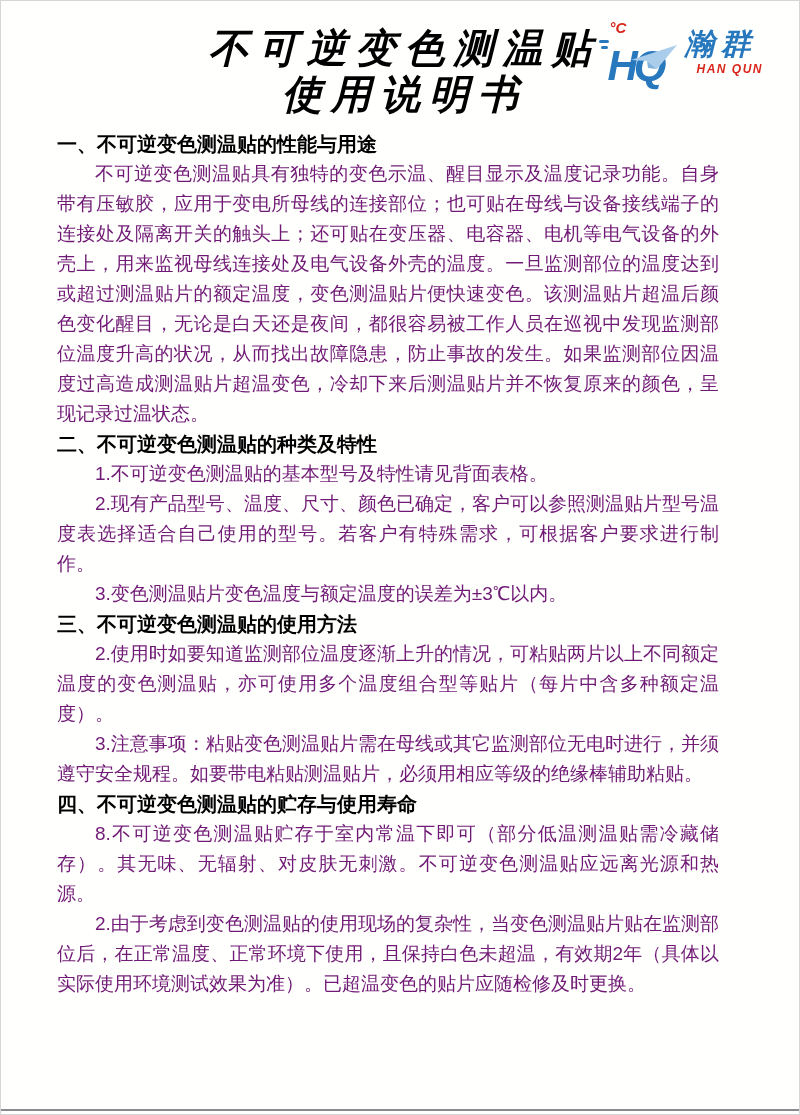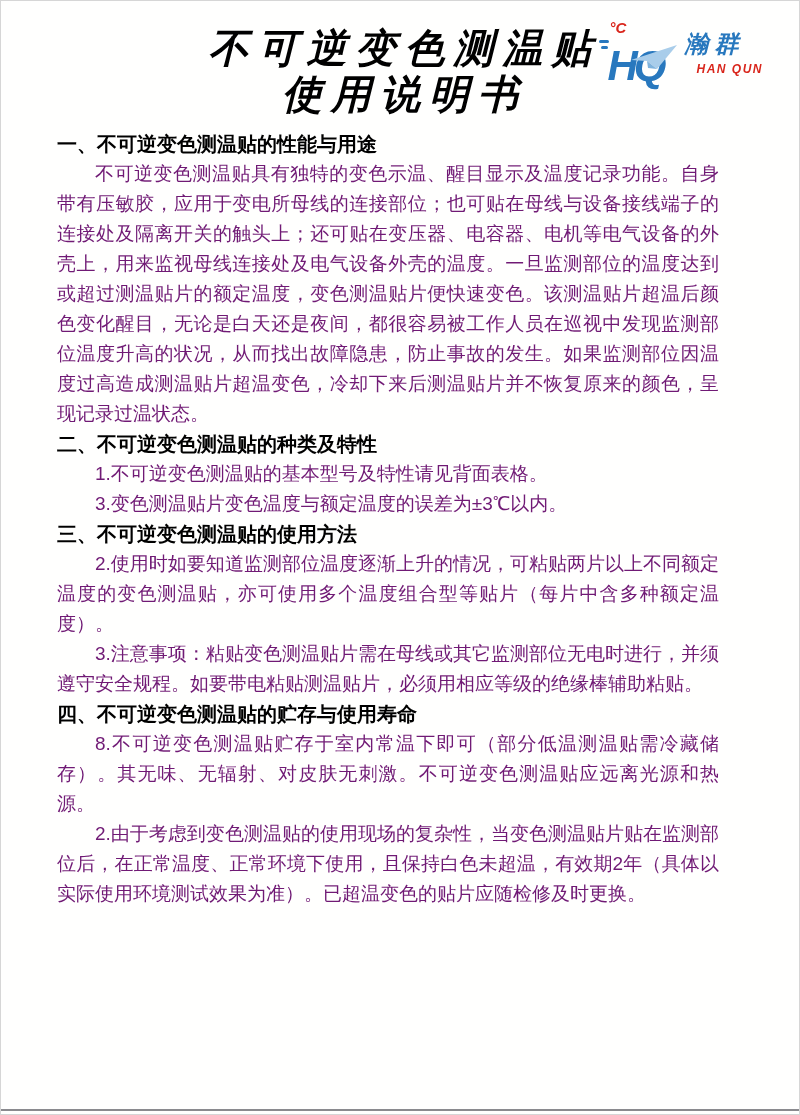--- a/index.html
+++ b/index.html
@@ -39,21 +39,21 @@
     color:var(--brand-red,#d9261c); font-size:15px; font-weight:bold;
   }
   .logo-hq {
     position:absolute; left:9px; top:24px;
     color:var(--brand-blue,#2878be);
     font-size:42px; font-weight:900; letter-spacing:-4px; line-height:1;
   }
   .plane { position:absolute; left:32px; top:24px; width:46px; height:24px; }
   .logo-cn {
     color:var(--brand-blue,#2878be);
-    font-size:24px; font-weight:bold; letter-spacing:6px; line-height:30px;
+    font-size:30px; font-weight:bold; letter-spacing:6px; line-height:30px;
   }
   .logo-en {
     color:var(--brand-red,#d9261c);
     font-size:12px; font-weight:bold; letter-spacing:1.5px; margin-top:3px;margin-left:12px;
   }
   
   .doc-body { padding:12px 80px 0 56px; }
   .sec-heading {
     margin:0; color:#000;
     font-size:20px; font-weight:bold; line-height:30px;
@@ -91,20 +91,21 @@
       </div>
     </div>
   </header>
 
   <main class="doc-body">
     <h2 class="sec-heading">一、不可逆变色测温贴的性能与用途</h2>
     <p class="para">不可逆变色测温贴具有独特的变色示温、醒目显示及温度记录功能。自身带有压敏胶，应用于变电所母线的连接部位；也可贴在母线与设备接线端子的连接处及隔离开关的触头上；还可贴在变压器、电容器、电机等电气设备的外壳上，用来监视母线连接处及电气设备外壳的温度。一旦监测部位的温度达到或超过测温贴片的额定温度，变色测温贴片便快速变色。该测温贴片超温后颜色变化醒目，无论是白天还是夜间，都很容易被工作人员在巡视中发现监测部位温度升高的状况，从而找出故障隐患，防止事故的发生。如果监测部位因温度过高造成测温贴片超温变色，冷却下来后测温贴片并不恢复原来的颜色，呈现记录过温状态。</p>
 
     <h2 class="sec-heading">二、不可逆变色测温贴的种类及特性</h2>
     <p class="para">1.不可逆变色测温贴的基本型号及特性请见背面表格。</p>
+    <p class="para">2.现有产品型号、温度、尺寸、颜色已确定，客户可以参照测温贴片型号温度表选择适合自己使用的型号。若客户有特殊需求，可根据客户要求进行制作。</p>
     <p class="para">3.变色测温贴片变色温度与额定温度的误差为±3℃以内。</p>
 
     <h2 class="sec-heading">三、不可逆变色测温贴的使用方法</h2>
     <p class="para">2.使用时如要知道监测部位温度逐渐上升的情况，可粘贴两片以上不同额定温度的变色测温贴，亦可使用多个温度组合型等贴片（每片中含多种额定温度）。</p>
     <p class="para">3.注意事项：粘贴变色测温贴片需在母线或其它监测部位无电时进行，并须遵守安全规程。如要带电粘贴测温贴片，必须用相应等级的绝缘棒辅助粘贴。</p>
 
     <h2 class="sec-heading">四、不可逆变色测温贴的贮存与使用寿命</h2>
     <p class="para">8.不可逆变色测温贴贮存于室内常温下即可（部分低温测温贴需冷藏储存）。其无味、无辐射、对皮肤无刺激。不可逆变色测温贴应远离光源和热源。</p>
     <p class="para">2.由于考虑到变色测温贴的使用现场的复杂性，当变色测温贴片贴在监测部位后，在正常温度、正常环境下使用，且保持白色未超温，有效期2年（具体以实际使用环境测试效果为准）。已超温变色的贴片应随检修及时更换。</p>
   </main>

